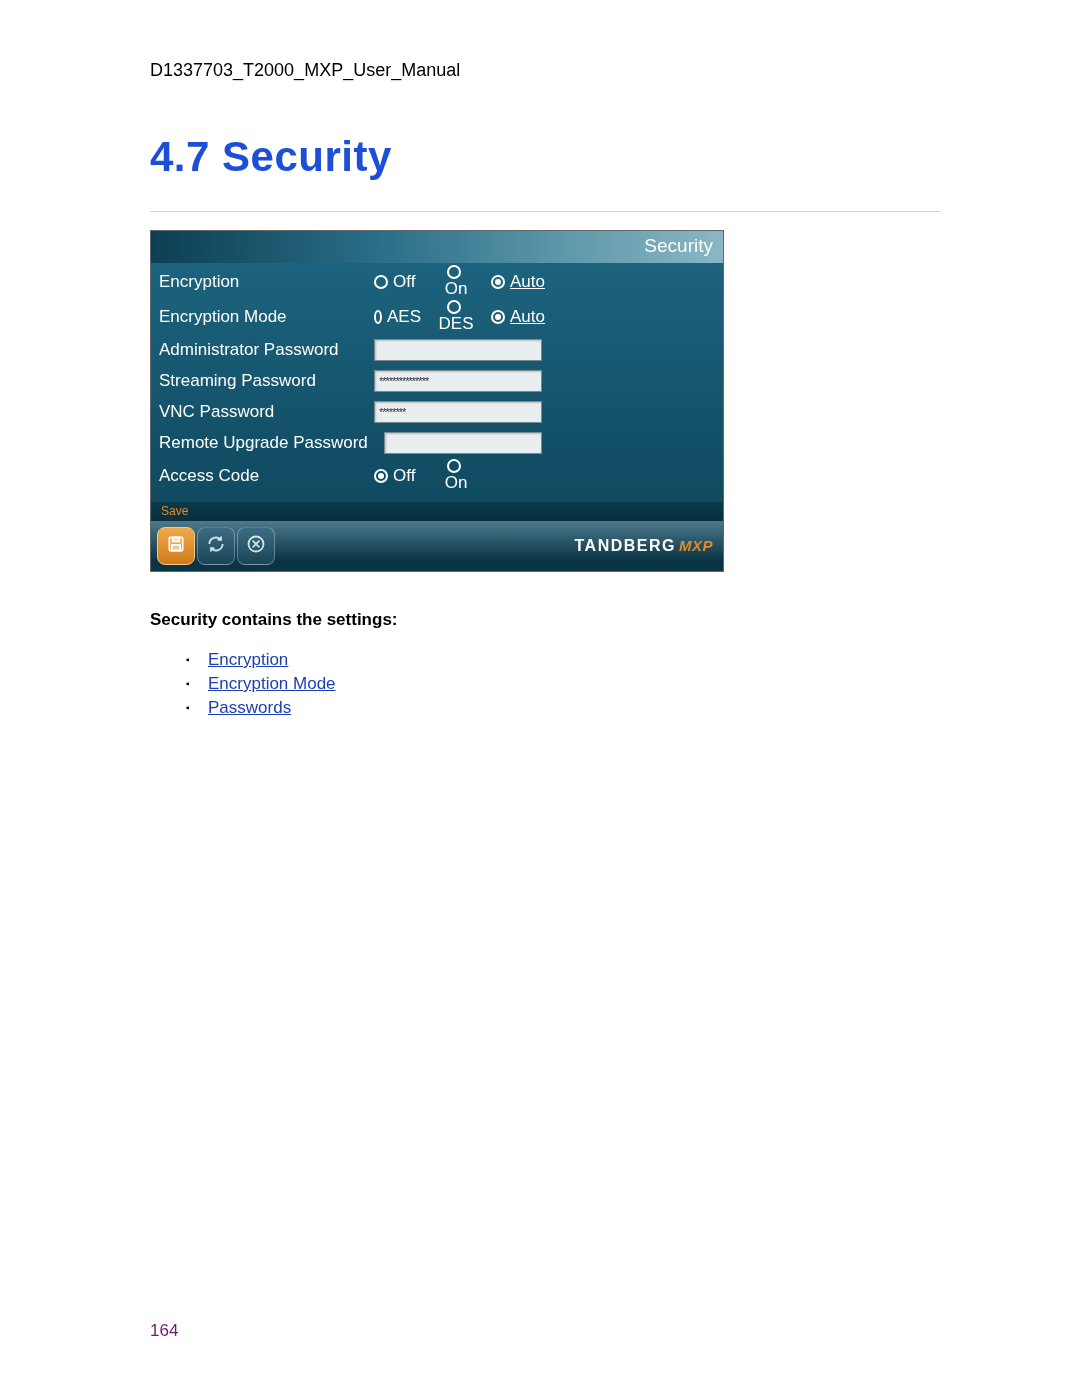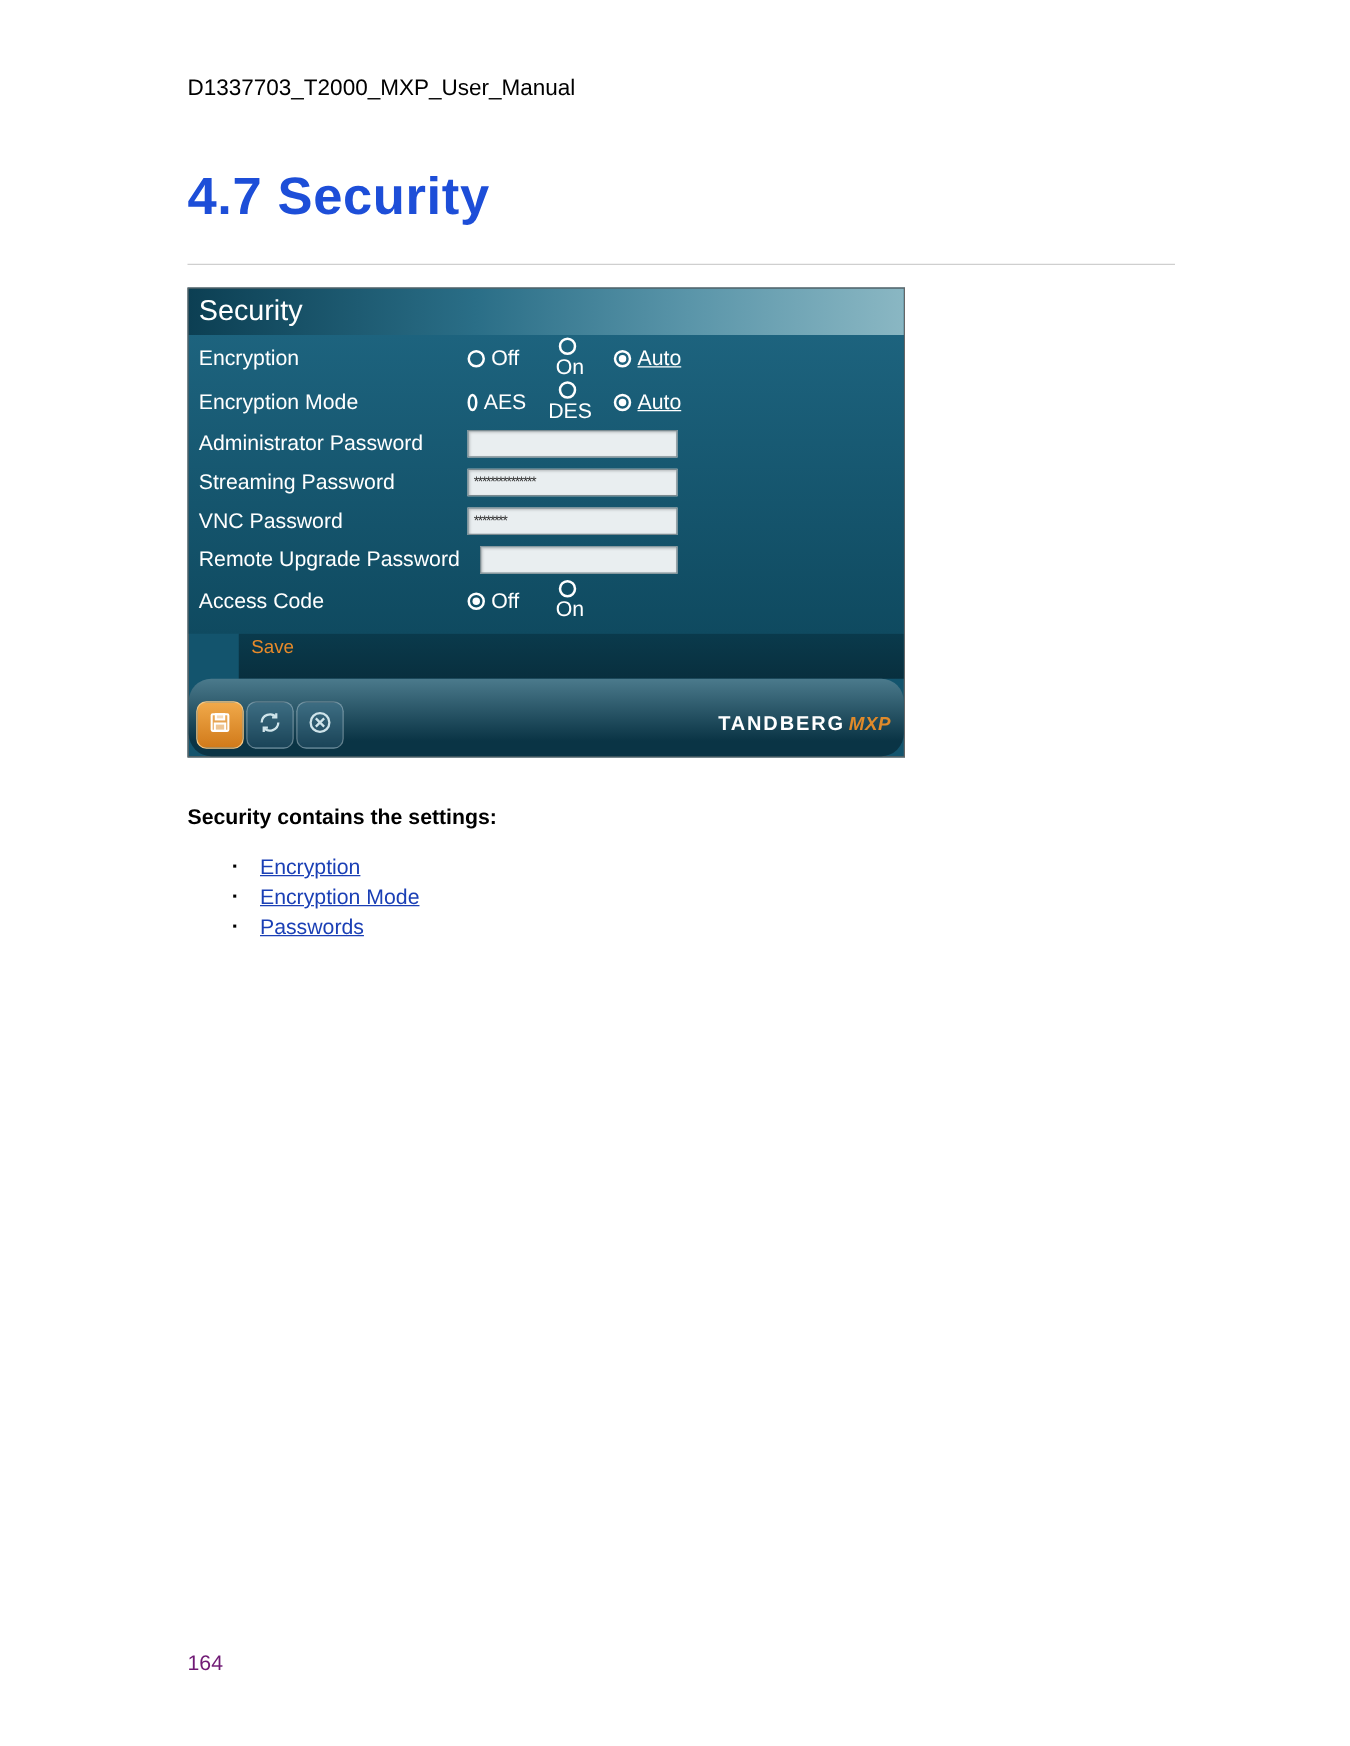--- a/index.html
+++ b/index.html
@@ -35,21 +35,22 @@
     width: 572px;
     border: 1px solid #666;
     background: #13546d;
     font-family: Arial, sans-serif;
     font-size: 17px;
     color: #fff;
   }
   .screenshot .title-row {
     background: linear-gradient(to right, #0c3f53 0%, #2a6e87 40%, #5a95a9 70%, #8ab7c3 100%);
     padding: 4px 10px 6px 8px;
-    font-size: 23px;
+    font-size: 19px;
+    text-align: right;
   }
   .screenshot .form-rows {
     background: linear-gradient(to bottom, #1d637e 0%, #0f4a60 100%);
     padding: 2px 8px 8px 8px;
   }
   .form-row {
     display: flex;
     align-items: center;
     min-height: 30px;
     padding: 0 0 1px 0;
@@ -99,31 +100,29 @@
     box-shadow: inset 1px 1px 2px rgba(0,0,0,0.2);
     color: #333;
     font-size: 11px;
     padding: 0 4px;
     font-family: sans-serif;
     letter-spacing: -1px;
   }
   .save-row {
     background: linear-gradient(to bottom, #0a3a4c, #082f3e);
     color: #e78a2a;
-    font-size: 15px;
-    padding: 2px 10px 17px 10px;
-    margin-left: 40px;
+    font-size: 12px;
+    padding: 2px 10px 3px 10px;
   }
   .btn-bar {
     background: linear-gradient(to bottom, #4b7a8c 0%, #0a3445 80%);
     display: flex;
     align-items: center;
-    padding: 18px 10px 6px 6px;
+    padding: 6px 10px 6px 6px;
     gap: 2px;
-    border-radius: 18px;
   }
   .ibtn {
     width: 36px;
     height: 36px;
     border-radius: 8px;
     display: flex;
     align-items: center;
     justify-content: center;
     cursor: pointer;
     border: 1px solid rgba(255,255,255,0.3);

